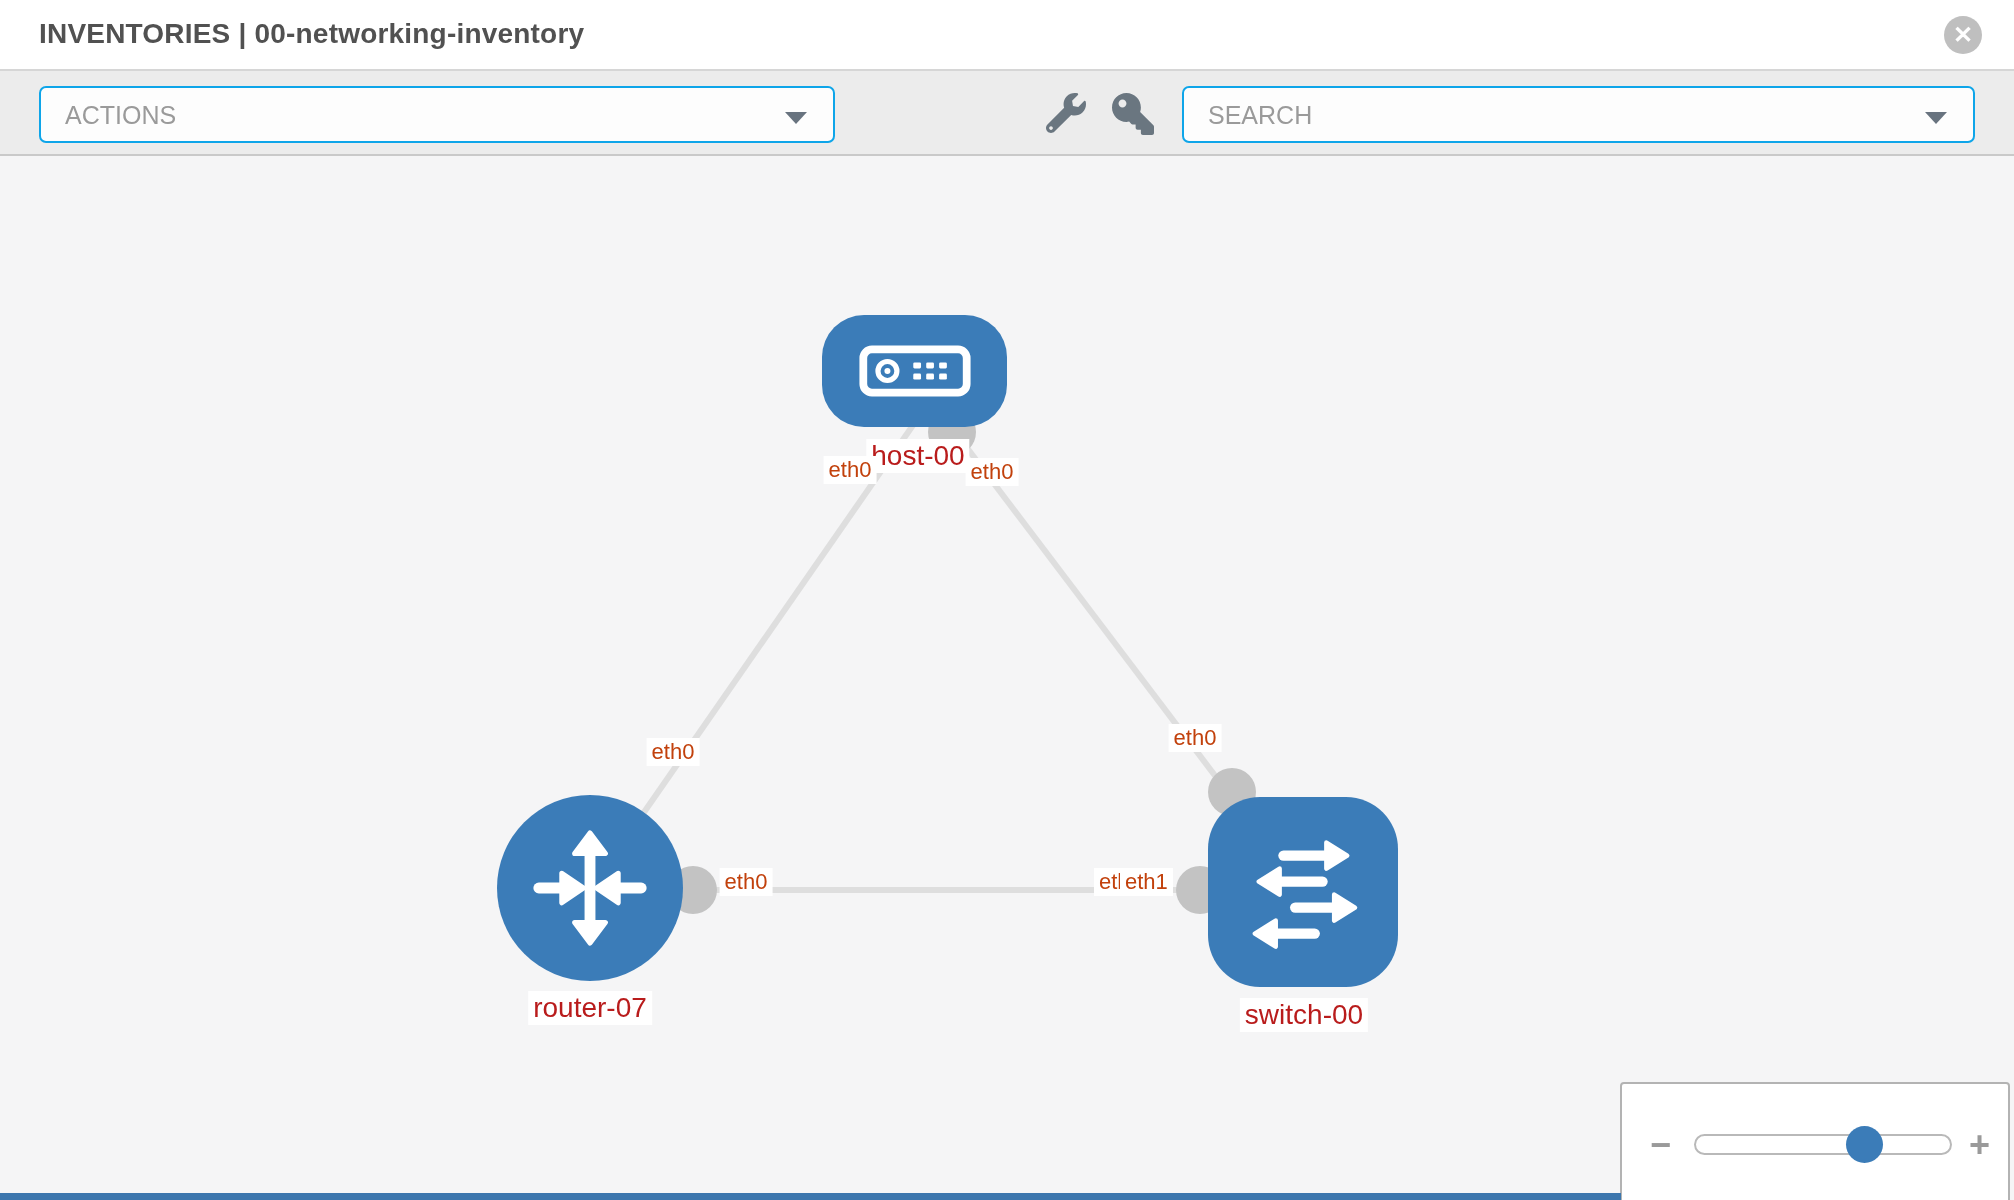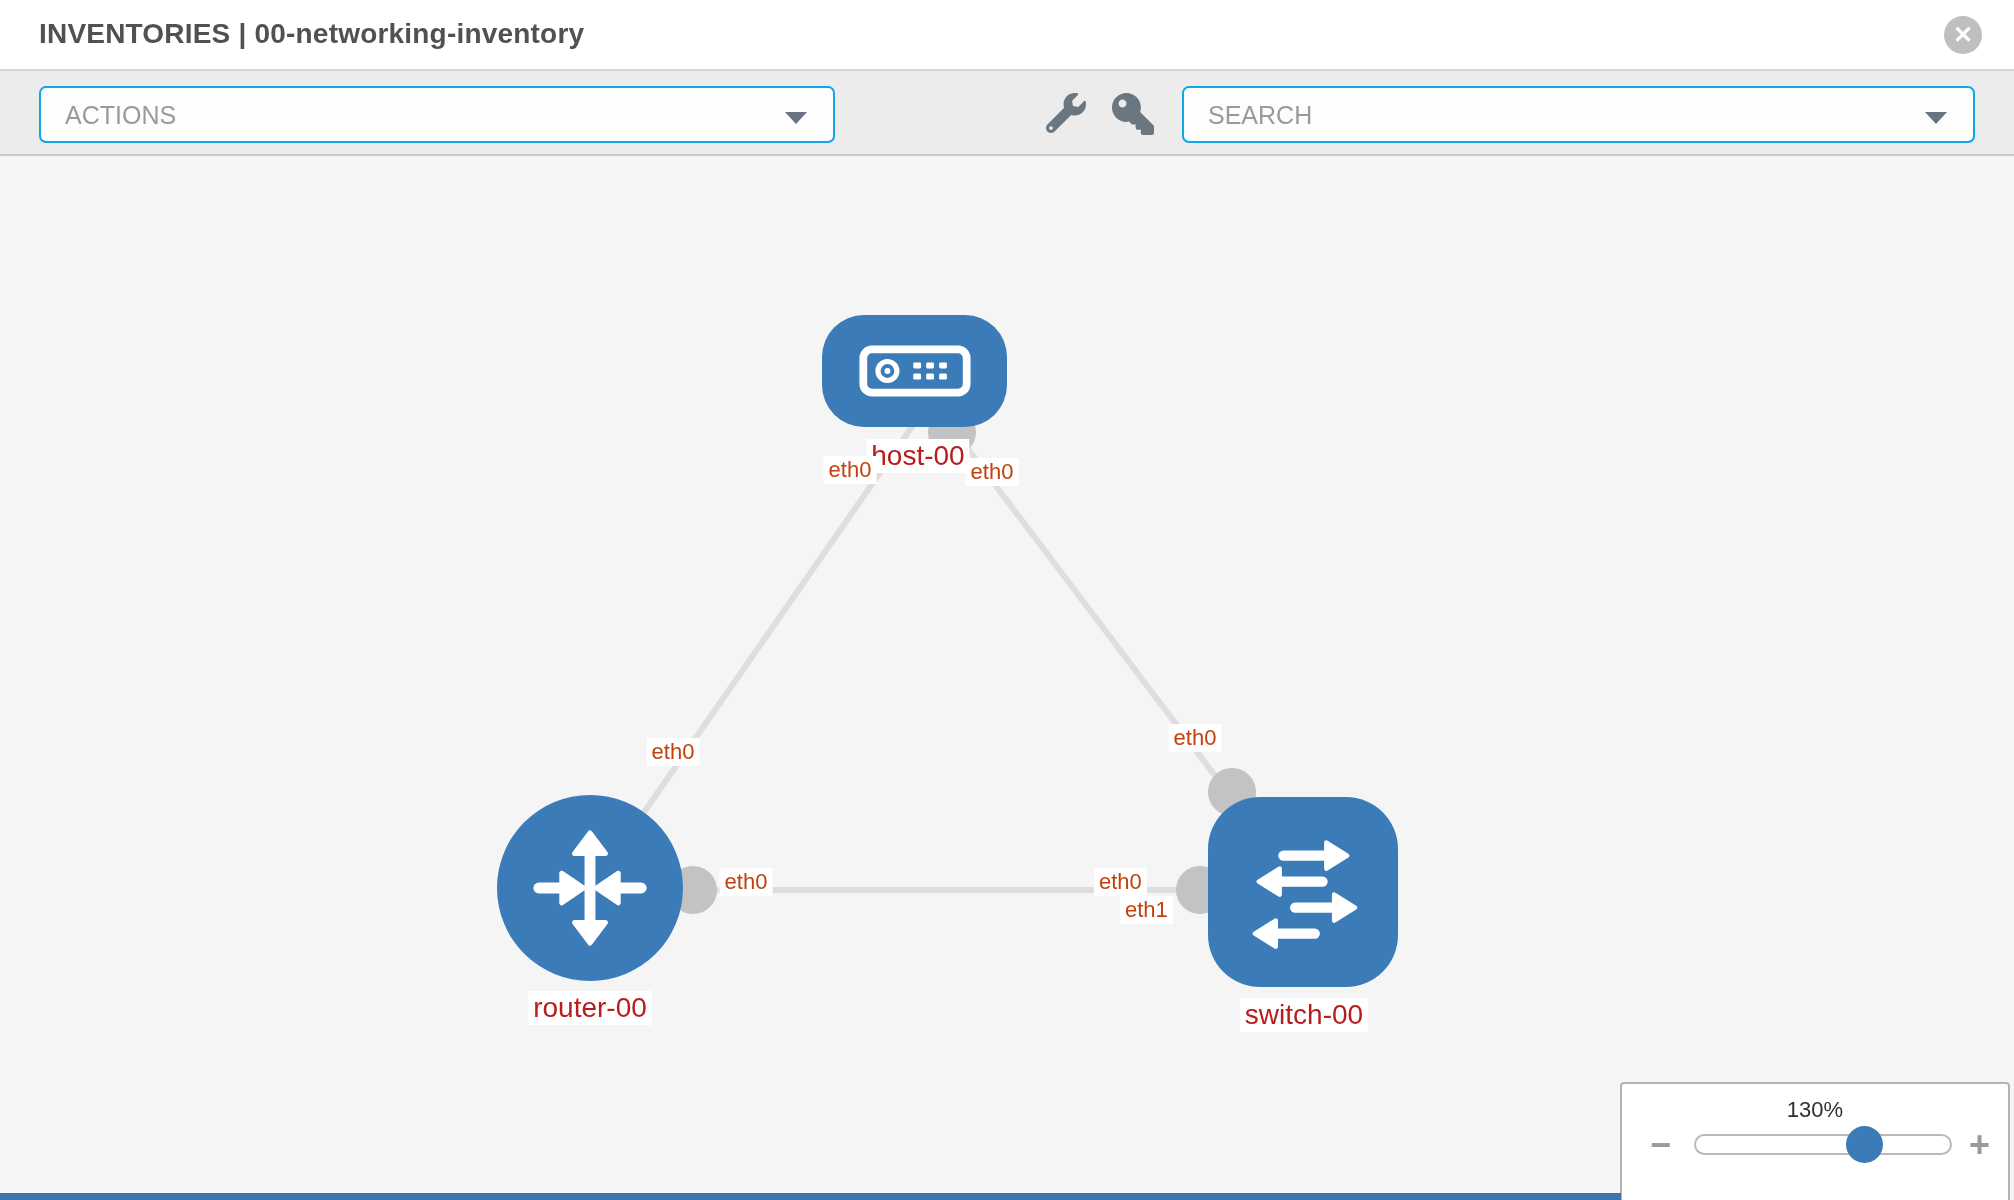--- a/index.html
+++ b/index.html
@@ -156,26 +156,25 @@
       </svg>
     </div>
 
     <div class="chip node-label centered" style="left:918px; top:283px;">host-00</div>
     <div class="chip iface centered" style="left:850px; top:300px;">eth0</div>
     <div class="chip iface centered" style="left:992px; top:302px;">eth0</div>
     <div class="chip iface centered" style="left:673px; top:582px;">eth0</div>
     <div class="chip iface centered" style="left:1195px; top:568px;">eth0</div>
     <div class="chip iface centered" style="left:746px; top:712px;">eth0</div>
     <div class="chip iface" style="left:1094px; top:712px;">eth0</div>
-    <div class="chip iface" style="left:1120px; top:712px;margin-top:28px;">eth1</div>
-    <div class="chip node-label centered" style="left:590px; top:835px;">router-00</div>
+    <div class="chip iface" style="left:1120px; top:712px;">eth1</div>
+    <div class="chip node-label centered" style="left:590px; top:835px;">router-07</div>
     <div class="chip node-label centered" style="left:1304px; top:842px;">switch-00</div>
 
     <div class="zoom-panel">
-      <div class="zoom-level">130%</div>
       <button class="zoom-out">−</button>
       <div class="slider-track">
         <div class="slider-thumb"></div>
       </div>
       <button class="zoom-in">+</button>
     </div>
 
     <div class="bottom-bar"></div>
   </div>
 

